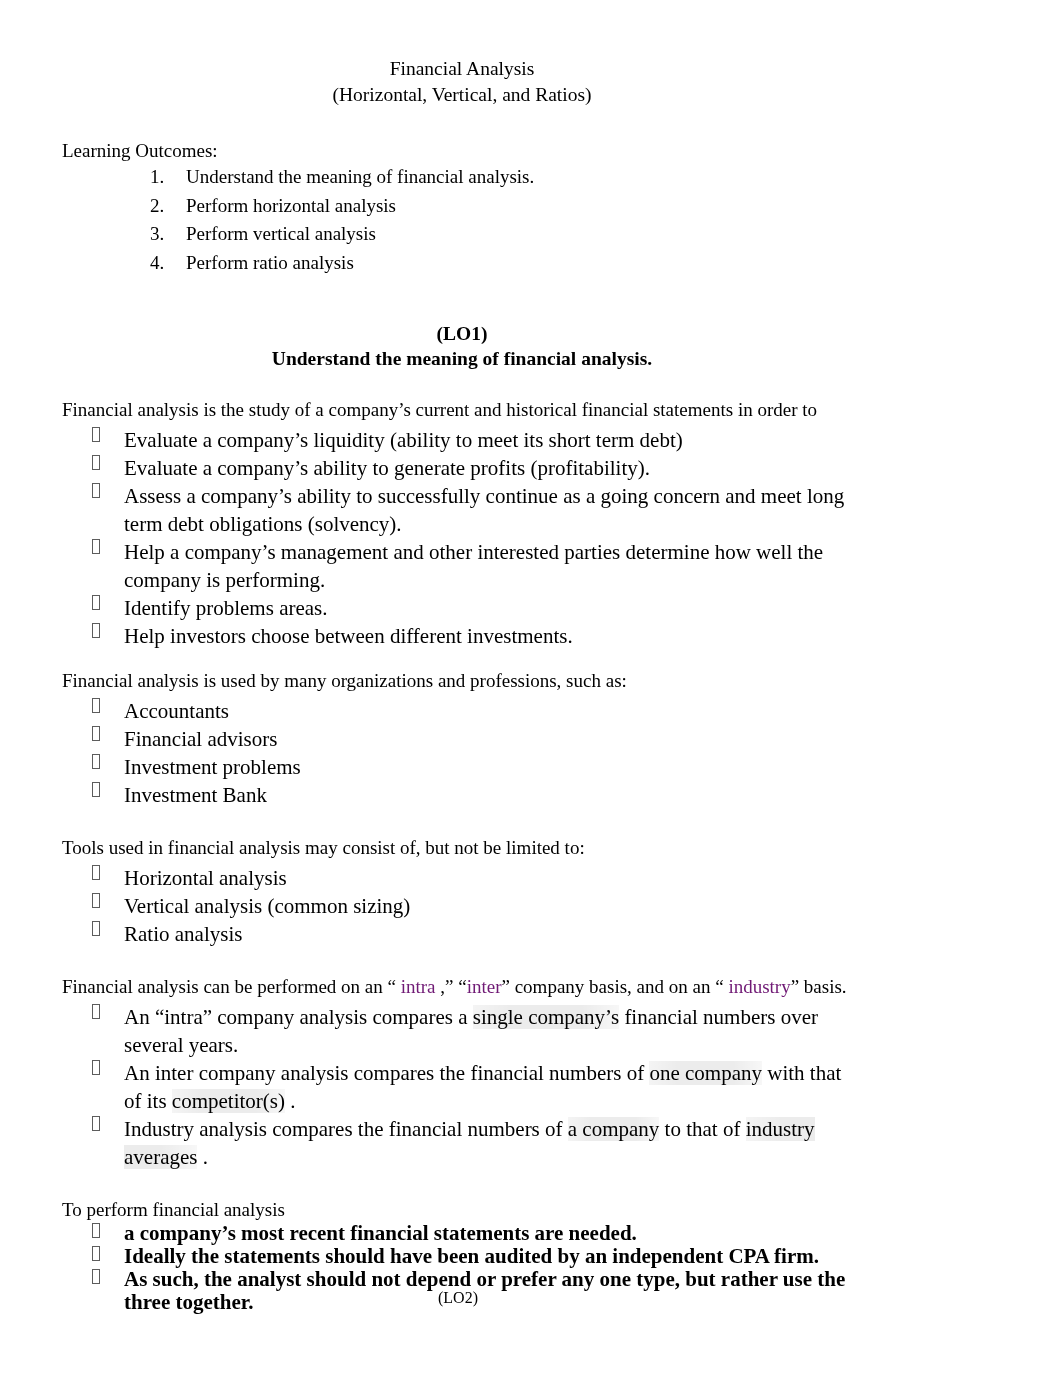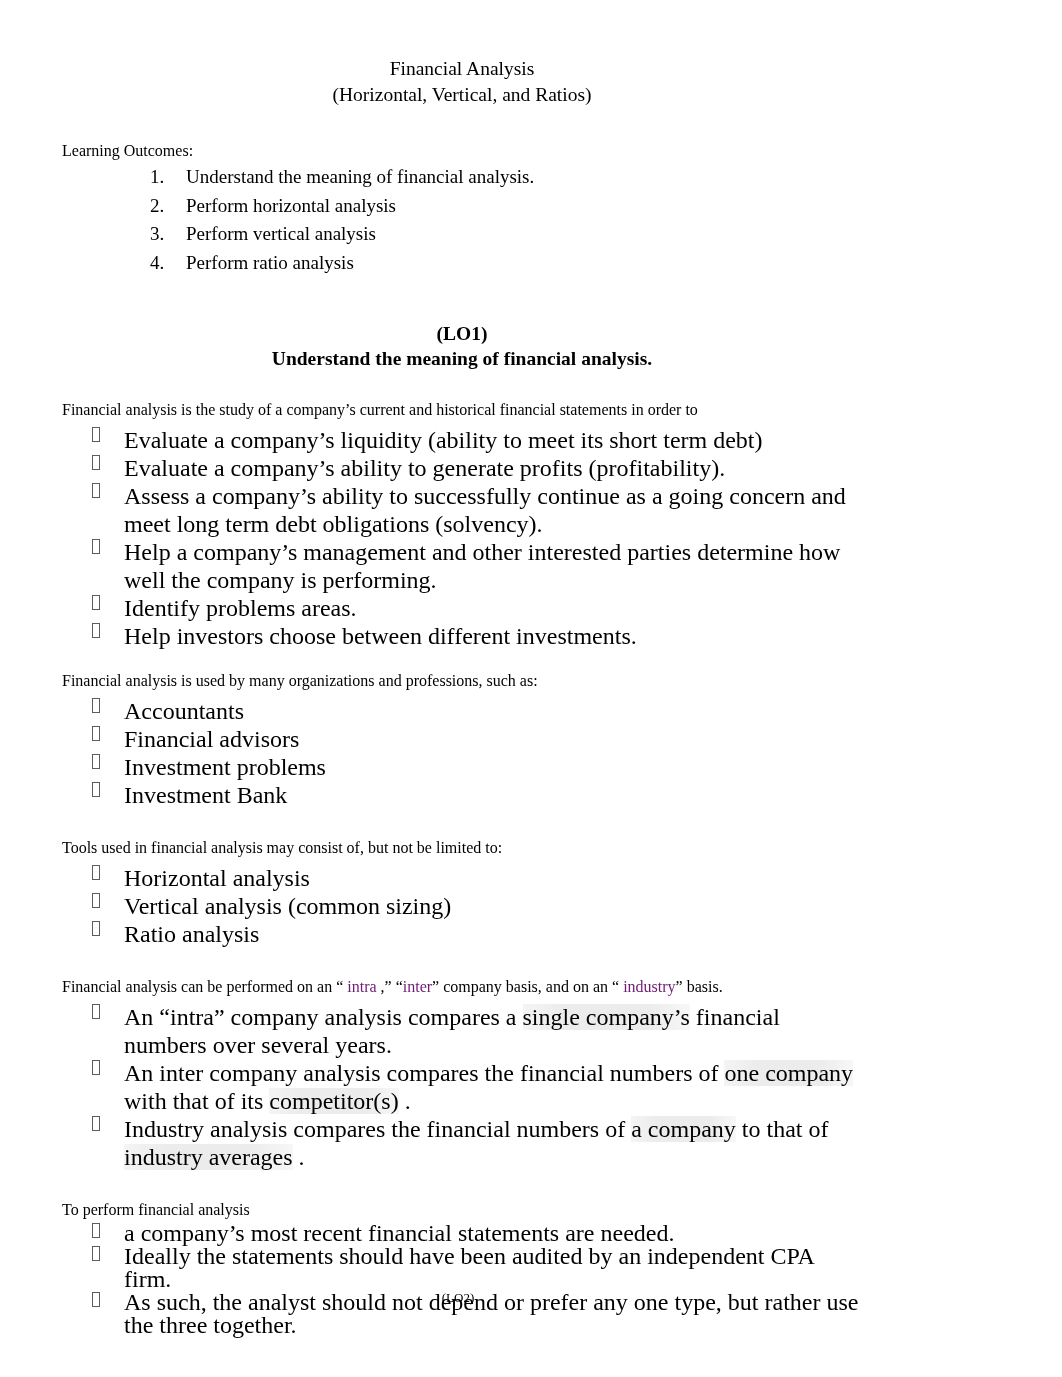--- a/index.html
+++ b/index.html
@@ -35,21 +35,21 @@
   .lo-block {
     text-align: center;
     font-size: 19.5px;
     line-height: 25px;
     margin: 0;
   }
   .lo-line { display: block; font-weight: bold; }
 
   
   .para {
-    font-size: 16px;
+    font-size: 19px;
     line-height: 25px;
     margin: 0;
   }
 
   
   ol.num-list {
     margin: 0;
     padding: 0;
     list-style: none;
   }
@@ -66,38 +66,38 @@
     text-align: left;
   }
 
   
   ul.sym-list {
     margin: 0;
     padding: 0;
     list-style: none;
   }
   ul.sym-list > li {
-    font-size: 24px;
+    font-size: 21px;
     line-height: 28px;
     position: relative;
     padding-left: 62px;
     margin-bottom: 0px;
   }
   ul.sym-list > li .sym {
     position: absolute;
     left: 30px;
     top: 1px;
     display: inline-block;
     width: 8px;
     height: 15px;
     border: 1px solid #5c5c5c;
     box-sizing: border-box;
     background: #ffffff;
   }
-  ul.sym-list.tight > li { line-height: 23px; }
+  ul.sym-list.tight > li { line-height: 23px; font-weight: bold; }
 
   
   .sp-4  { height: 4px; }
   .sp-18 { height: 18px; }
   .sp-26 { height: 26px; }
   .sp-30 { height: 30px; }
   .sp-44 { height: 44px; }
 
   
   .red { color: #701a75; }
@@ -106,21 +106,21 @@
         rgba(0,0,0,0.045), rgba(0,0,0,0.075) 25%,
         rgba(0,0,0,0.075) 75%, rgba(0,0,0,0.03));
   }
 
   .footer-lo {
     position: absolute;
     left: 0;
     right: 0;
     top: 1286px;
     text-align: center;
-    font-size: 13px;
+    font-size: 16px;
     line-height: 24px;
     padding-left: 8px;
   }
 </style>
 </head>
 <body>
 
 <div class="page">
 
   <div class="title-block">

